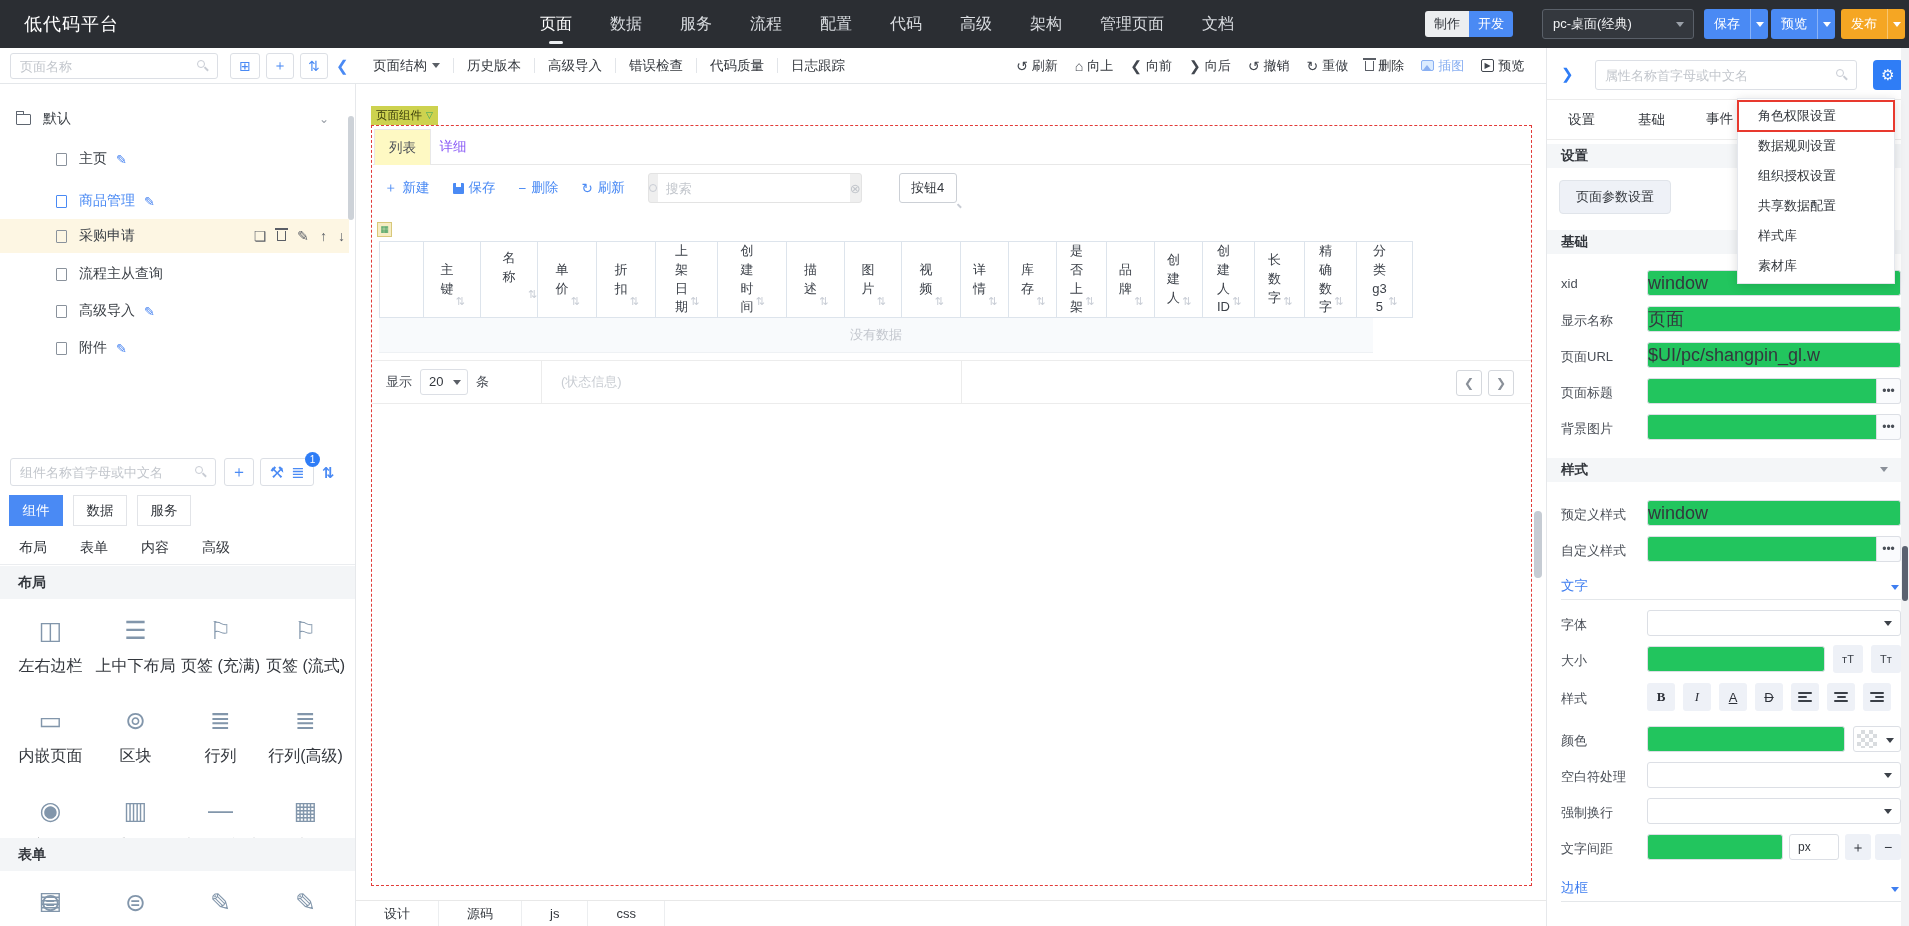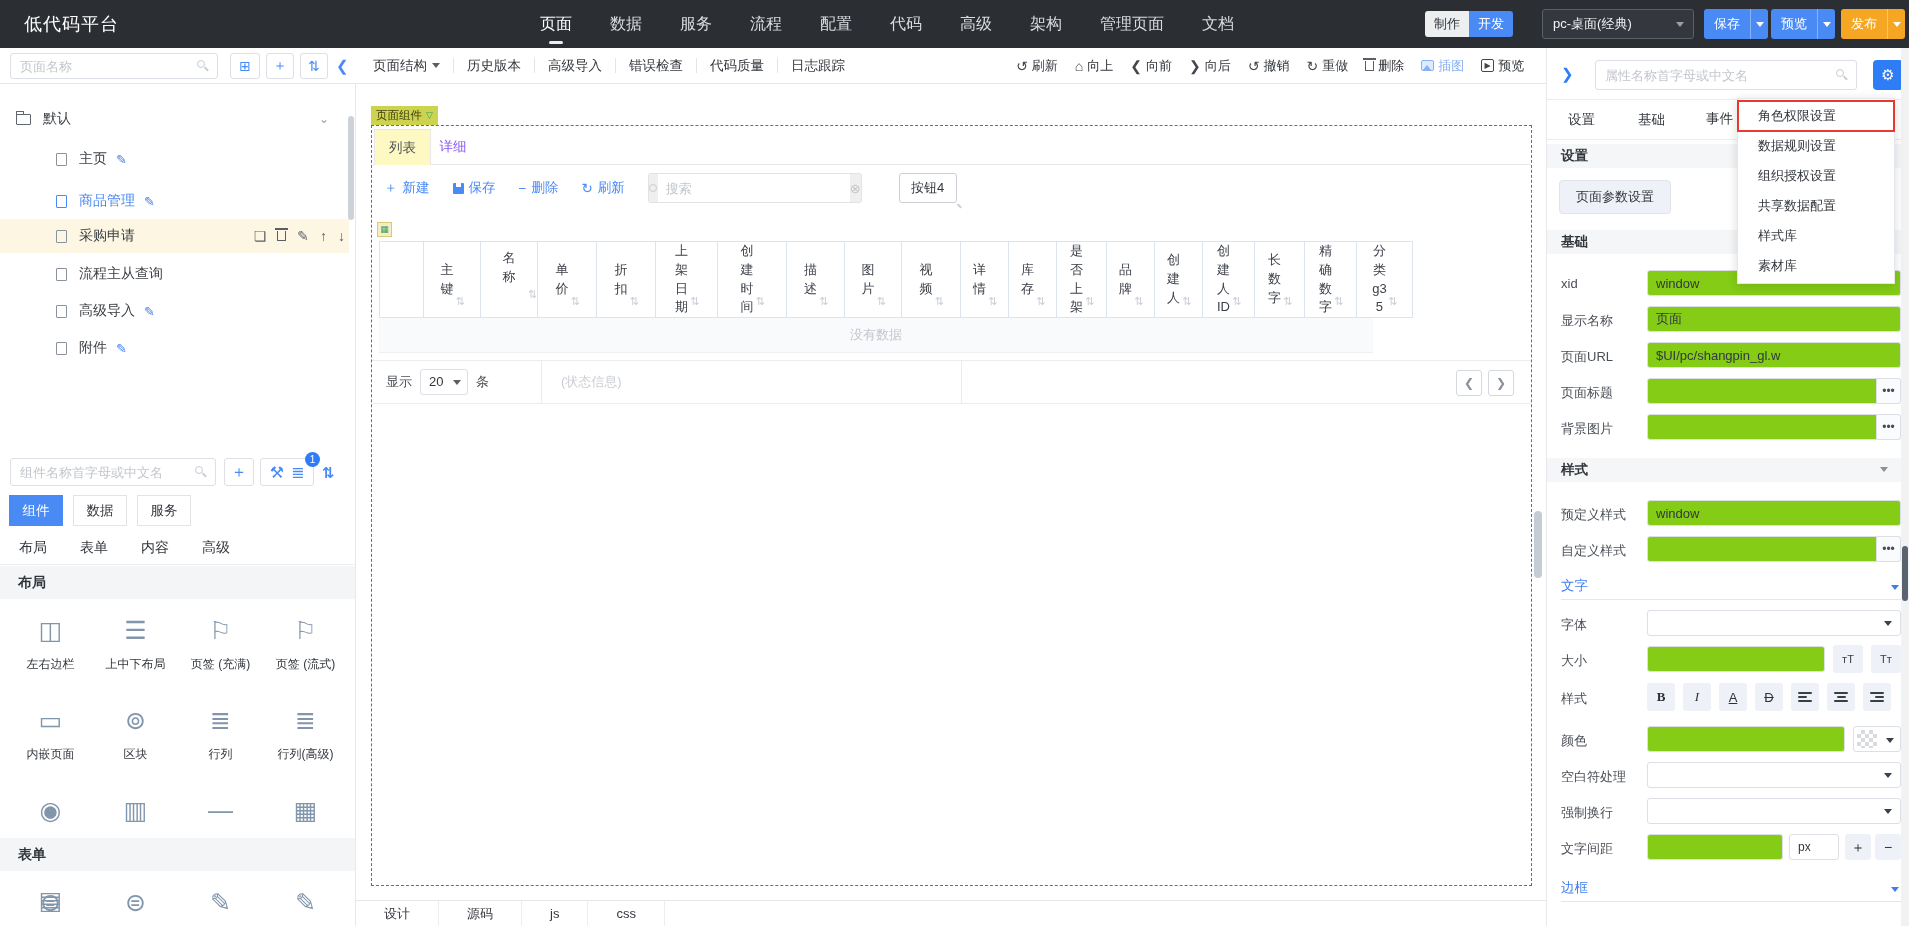--- a/index.html
+++ b/index.html
@@ -71,21 +71,21 @@
   .badge{position:absolute;top:-7px;right:-7px;width:15px;height:15px;border-radius:50%;background:#2f7df6;color:#fff;font-size:10px;line-height:15px;text-align:center;}
   .sb-tabs{position:absolute;left:9px;top:411px;display:flex;gap:10px;}
   .sb-tab{width:54px;height:31px;line-height:29px;text-align:center;font-size:13.5px;border:1px solid #e2e4e8;background:#fff;color:#33373d;cursor:pointer;}
   .sb-tab.active{background:#4a8af4;border-color:#4a8af4;color:#fff;}
   .sb-cats{position:absolute;left:0;top:447px;width:356px;height:34px;border-bottom:1px solid #ebedf0;display:flex;align-items:center;gap:33px;padding-left:19px;font-size:14px;color:#33373d;}
   .sb-cats .cat{cursor:pointer;}
   .sec-head{position:absolute;left:0;width:356px;height:33px;background:#f3f5f7;font-size:14px;font-weight:bold;color:#33373d;line-height:33px;padding-left:18px;}
   .comp-grid{position:absolute;left:0;width:340px;display:flex;flex-wrap:wrap;}
   .comp-item{width:85px;height:90px;display:flex;flex-direction:column;align-items:center;justify-content:flex-start;padding-top:12px;cursor:pointer;}
   .comp-item .cicon{font-size:25px;color:#8296ab;height:32px;line-height:32px;}
-  .comp-item .clabel{font-size:12px;color:#33373d;margin-top:10px;white-space:nowrap;}
+  .comp-item .clabel{font-size:16px;color:#33373d;margin-top:10px;white-space:nowrap;}
 
   
   .canvas{position:absolute;left:356px;top:84px;width:1190px;height:842px;background:#fff;overflow:hidden;}
   .page-tag{position:absolute;left:15px;top:22px;height:19px;background:#cdd24f;color:#41440f;font-size:11.5px;line-height:19px;padding:0 5px;display:flex;align-items:center;gap:4px;cursor:pointer;}
   .page-tag .tri{font-size:9px;color:#2fa162;}
   .sel-rect{position:absolute;left:15px;top:41px;width:1161px;height:761px;border:1px dashed #e23c39;background:#fff;}
   .cv-tabstrip{position:absolute;left:1px;top:3px;width:1158px;height:36px;border-bottom:1px solid #e8e8e8;}
   .cv-tab{position:absolute;top:0;height:36px;line-height:35px;text-align:center;font-size:13.5px;cursor:pointer;}
   .cv-tab.active{left:1px;width:57px;background:#fef9c3;border:1px solid #e8e8e8;border-bottom:none;color:#4a4f57;}
   .cv-tab.inactive{left:47px;width:66px;color:#8b5cf6;}
@@ -124,21 +124,21 @@
   .rp-chev{position:absolute;left:14px;top:17px;color:#2f7df6;font-size:15px;font-weight:bold;cursor:pointer;}
   .rp-search{position:absolute;left:48px;top:12px;width:262px;height:30px;}
   .gear-btn{position:absolute;left:326px;top:12px;width:30px;height:30px;background:#2f7df6;border-radius:4px;color:#fff;font-size:15px;line-height:30px;text-align:center;cursor:pointer;}
   .rp-tabs{position:absolute;left:0;top:52px;width:363px;height:40px;border-bottom:1px solid #ececec;}
   .rp-tab{position:absolute;top:0;height:40px;line-height:40px;font-size:13.5px;color:#33373d;cursor:pointer;}
   .rp-sec{position:absolute;left:0;width:355px;height:24px;background:#f4f6f8;font-size:13.5px;font-weight:bold;color:#33373d;line-height:24px;padding-left:14px;}
   .sec-caret{position:absolute;right:14px;top:9px;border-left:4px solid transparent;border-right:4px solid transparent;border-top:5px solid #8a9099;}
   .pp-btn{position:absolute;left:12px;top:132px;width:112px;height:34px;background:#eef1f7;border:1px solid #e0e4ea;border-radius:4px;font-size:13px;color:#33373d;line-height:32px;text-align:center;cursor:pointer;}
   .f-row{position:absolute;left:14px;width:340px;height:28px;}
   .f-label{position:absolute;left:0;top:6px;font-size:13px;color:#4a4f57;white-space:nowrap;}
-  .f-input{position:absolute;left:86px;right:0;height:26px;border:1px solid #dcdfe5;border-radius:3px;font-size:13px;color:#33373d;padding:0 8px;background:#84cc16;outline:none;font-family:inherit;}
+  .f-input{position:absolute;left:86px;right:0;height:26px;border:1px solid #dcdfe5;border-radius:3px;font-size:18px;color:#33373d;padding:0 0;background:#22c55e;outline:none;font-family:inherit;}
   .f-input::placeholder{color:#c2c6cc;}
   .f-input.w-suffix{right:24px;border-radius:3px 0 0 3px;}
   .suffix{position:absolute;right:0;top:0;width:24px;height:26px;background:#fafbfd;border:1px solid #dcdfe5;border-left:none;border-radius:0 3px 3px 0;color:#4a4f57;font-size:12px;line-height:24px;text-align:center;cursor:pointer;}
   .f-select{position:absolute;left:86px;right:0;height:26px;border:1px solid #dcdfe5;border-radius:3px;background:#fff;cursor:pointer;}
   .f-select .sel-caret{position:absolute;right:8px;top:10px;border-left:4px solid transparent;border-right:4px solid transparent;border-top:5px solid #3c4149;}
   .sub-head{position:absolute;left:14px;width:340px;height:24px;border-bottom:1px solid #e4e7ea;color:#3f7ef0;font-size:13.5px;line-height:20px;}
   .sub-head .sec-caret{right:2px;border-top-color:#3f7ef0;}
   .tt-btn{position:absolute;top:-1px;width:30px;height:28px;background:#eef1f7;border-radius:3px;font-size:11px;color:#3c4149;line-height:28px;text-align:center;cursor:pointer;}
   .fmt-row{position:absolute;left:86px;top:-1px;display:flex;gap:8px;}
   .fmt-btn{width:28px;height:28px;background:#eef1f7;border-radius:3px;display:flex;align-items:center;justify-content:center;font-size:13px;color:#2d3139;cursor:pointer;}

